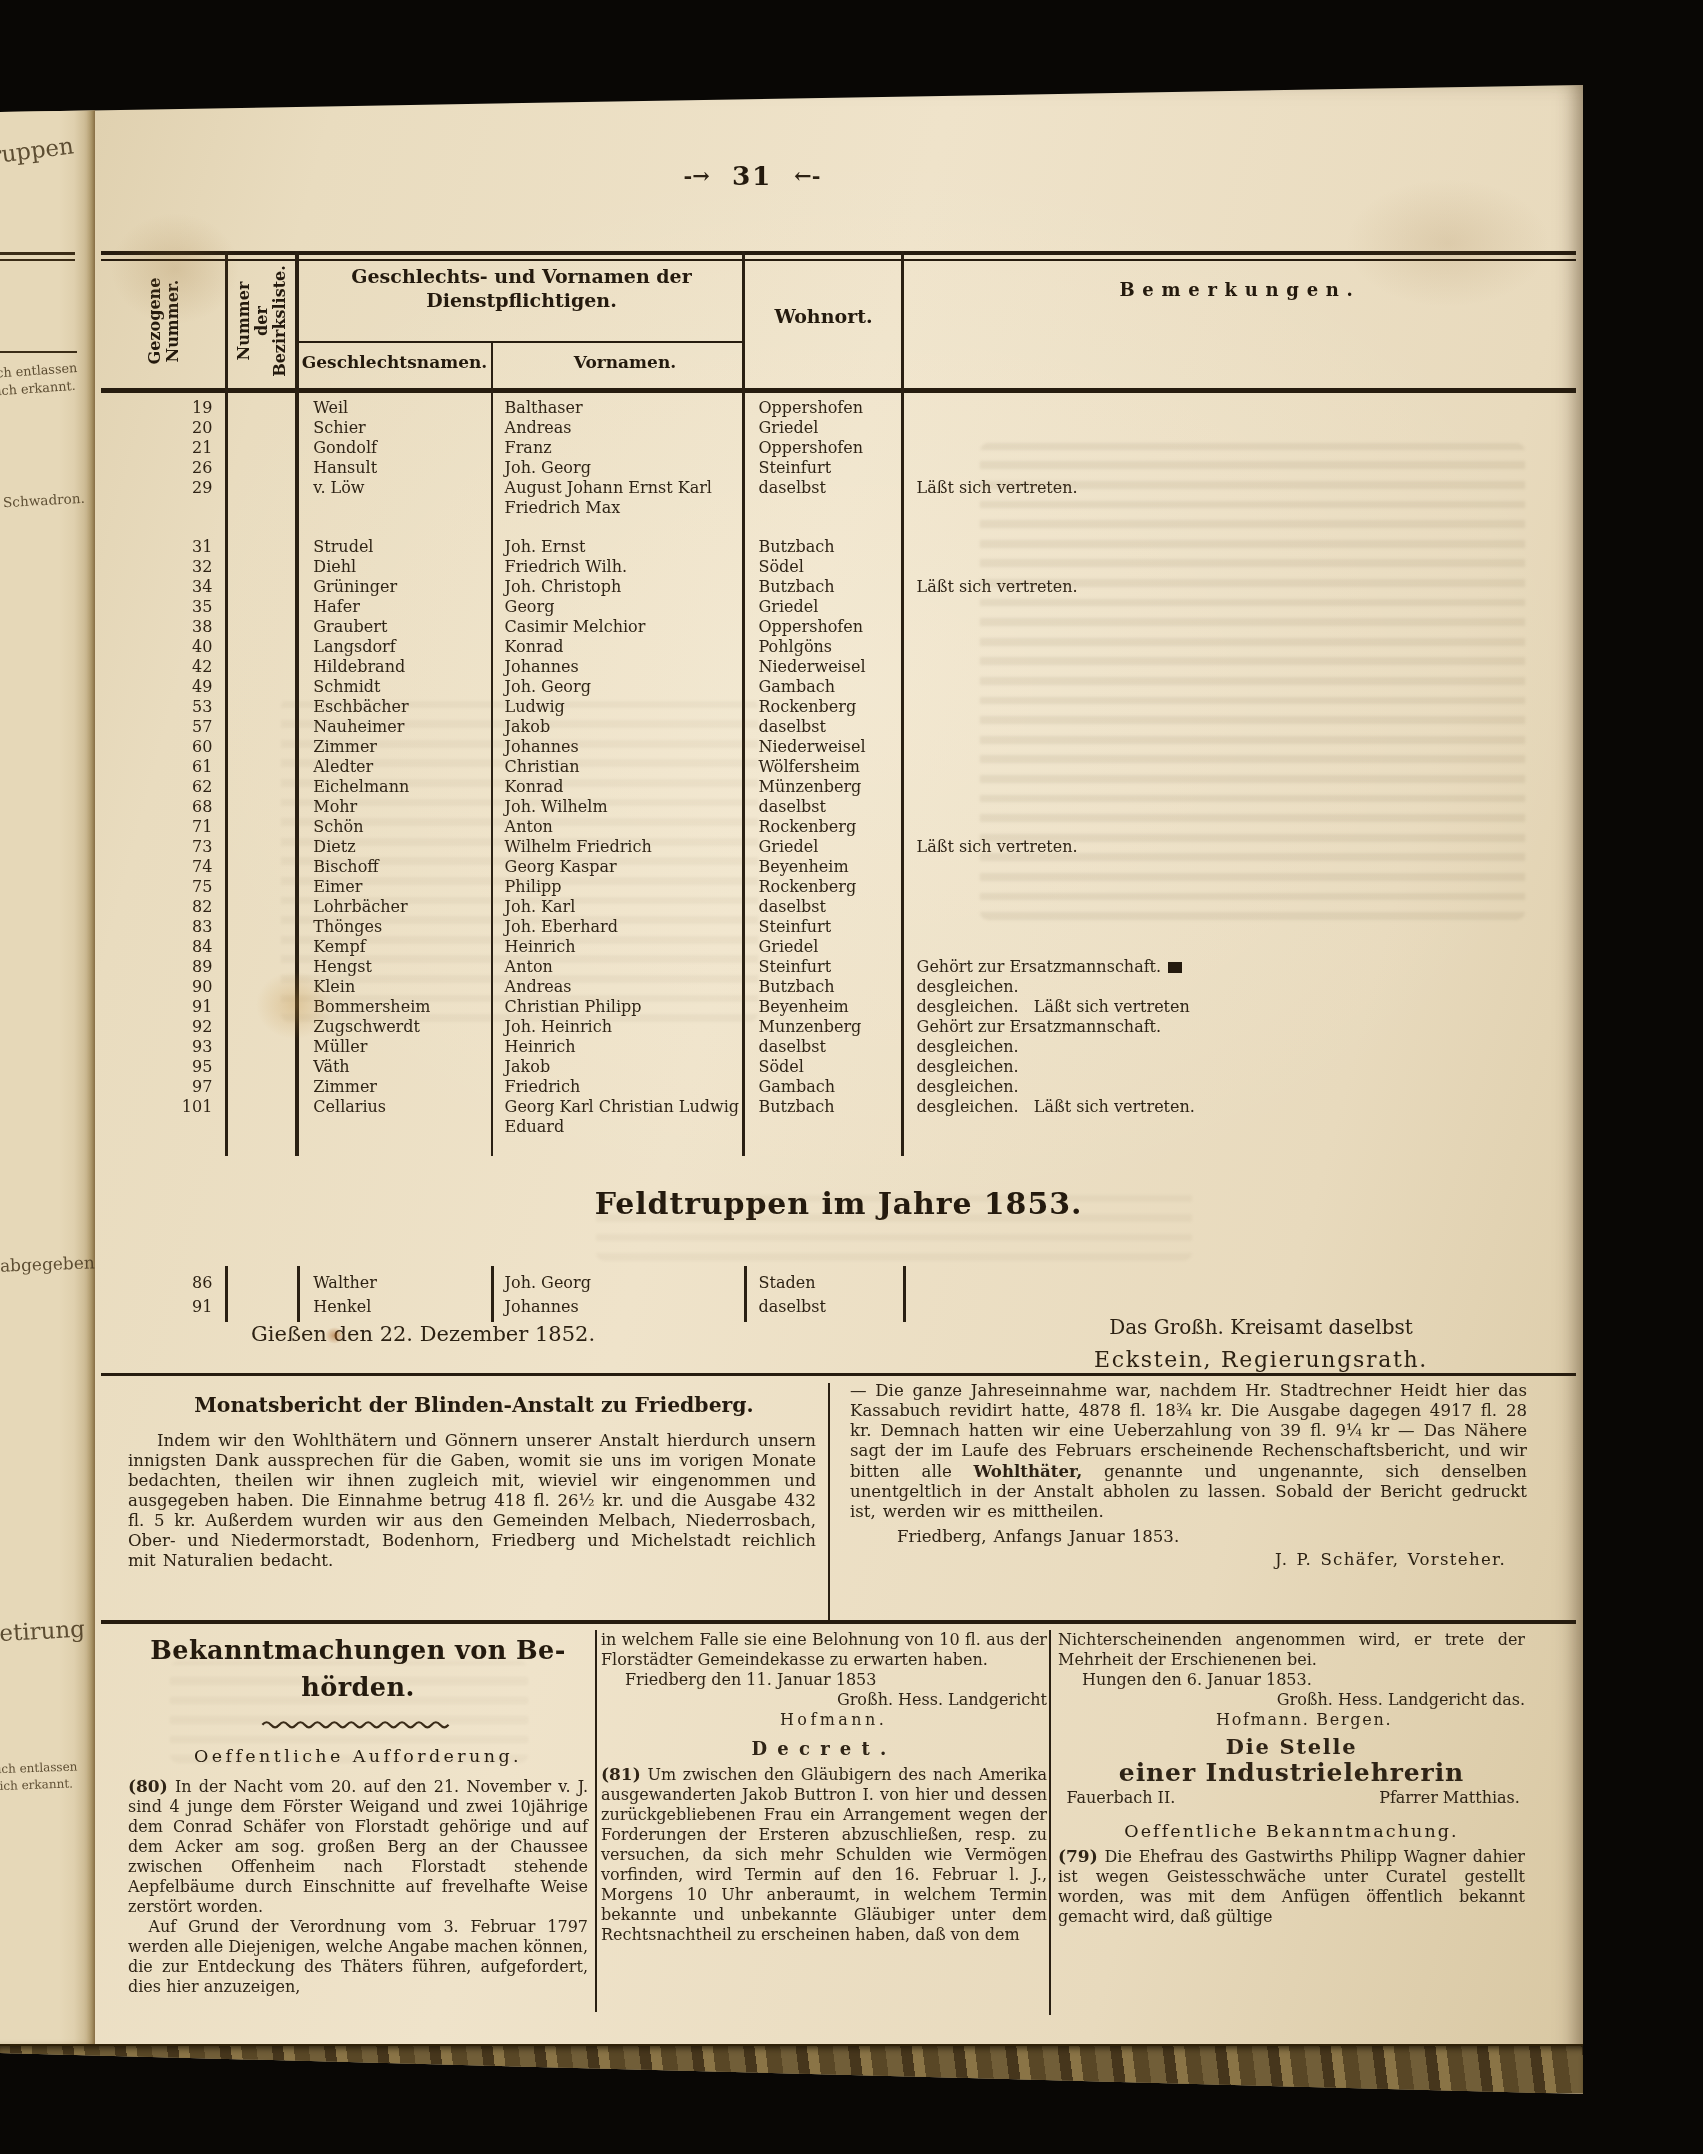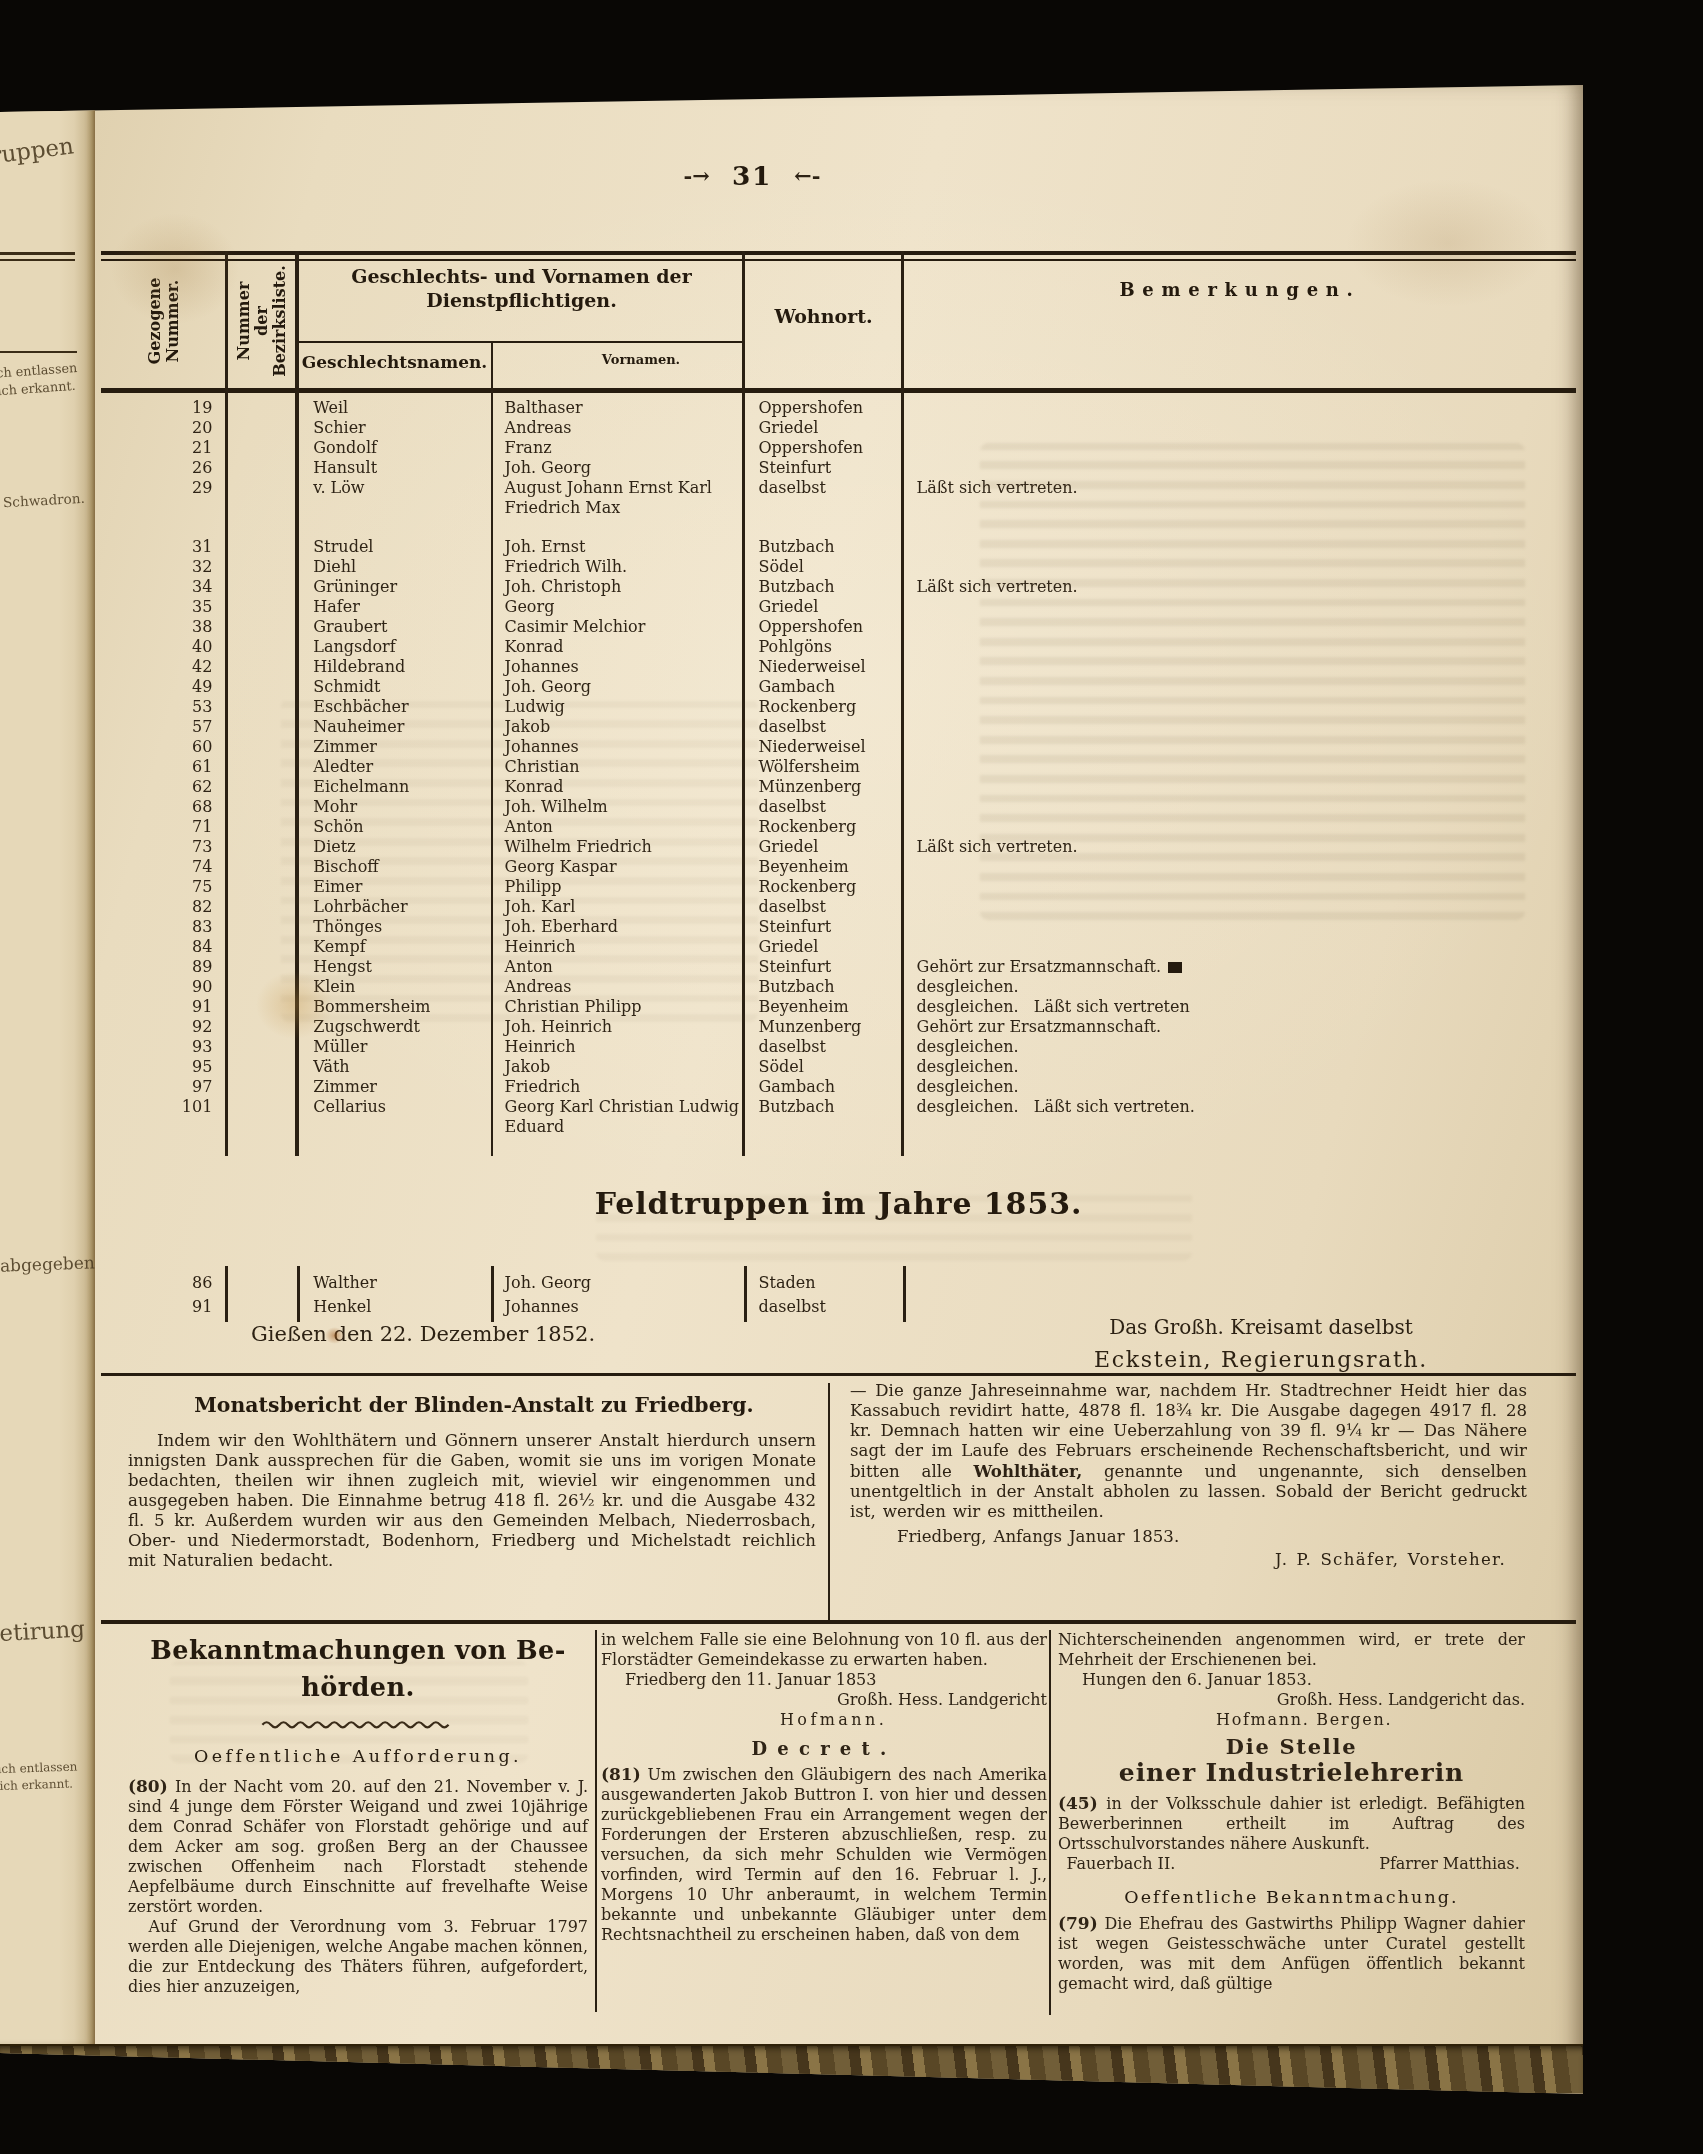--- a/index.html
+++ b/index.html
@@ -136,21 +136,21 @@
   <div class="vr" style="left:901px;top:166px;width:3.4px;height:905px;"></div>
 
   <div class="vhead twoline" style="left:101px;top:168px;width:125px;height:135px;">
     <span>Gezogene Nummer.</span>
   </div>
   <div class="vhead twoline" style="left:227px;top:168px;width:70px;height:135px;">
     <span>Nummer der Bezirksliste.</span>
   </div>
   <div class="ghead" style="left:307px;top:179px;width:429px;font-size:19px;line-height:24px;">Geschlechts- und Vornamen der Dienstpflichtigen.</div>
   <div class="ghead" style="left:298px;top:267px;width:193px;font-size:17px;">Geschlechtsnamen.</div>
-  <div class="ghead" style="left:491px;top:267px;width:268px;font-size:13px;margin-left:16px;">Vornamen.</div>
+  <div class="ghead" style="left:491px;top:267px;width:268px;font-size:17px;">Vornamen.</div>
   <div class="ghead" style="left:744px;top:220px;width:159px;font-size:19px;">Wohnort.</div>
   <div class="ghead" style="left:904px;top:194px;width:672px;font-size:18px;letter-spacing:7.7px;">Bemerkungen.</div>
 
   <div id="rows">
   <div class="trow">
     <span class="c-num">19</span>
     <span class="c-bez"></span>
     <span class="c-sur">Weil</span>
     <span class="c-for">Balthaser</span>
     <span class="c-res">Oppershofen</span>
@@ -519,21 +519,20 @@
     <div><span class="pnum">(81)</span><span> Um zwischen den Gläubigern des nach Amerika ausgewanderten Jakob Buttron I. von hier und dessen zurückgebliebenen Frau ein Arrangement wegen der Forderungen der Ersteren abzuschließen, resp. zu versuchen, da sich mehr Schulden wie Vermögen vorfinden, wird Termin auf den 16. Februar l. J., Morgens 10 Uhr anberaumt, in welchem Termin bekannte und unbekannte Gläubiger unter dem Rechtsnachtheil zu erscheinen haben, daß von dem</span></div>
   </div>
 
   <div class="col" id="colC">
     <div>Nichterscheinenden angenommen wird, er trete der Mehrheit der Erschienenen bei.</div>
     <div class="dl">Hungen den 6. Januar 1853.</div>
     <div class="court c3">Großh. Hess. Landgericht das.</div>
     <div class="signl c3">Hofmann. Bergen.</div>
     <div class="stelle1">Die Stelle</div>
     <div class="stelle2">einer Industrielehrerin</div>
-    <div class="mt6"><span class="pnum">(45)</span><span> in der Volksschule dahier ist erledigt. Befähigten Bewerberinnen ertheilt im Auftrag des Ortsschulvorstandes nähere Auskunft.</span></div>
     <div class="placerow">
       <span>Fauerbach II.</span>
       <span>Pfarrer Matthias.</span>
     </div>
     <div class="subhead tight mt14" style="margin-top:13.6px;">Oeffentliche Bekanntmachung.</div>
     <div class="mt6"><span class="pnum">(79)</span><span> Die Ehefrau des Gastwirths Philipp Wagner dahier ist wegen Geistesschwäche unter Curatel gestellt worden, was mit dem Anfügen öffentlich bekannt gemacht wird, daß gültige</span></div>
   </div>
 
   <div class="ghost g-lines" style="left:980px;top:358px;width:545px;height:477px;"></div>
   <div class="ghost g-lines" style="left:281px;top:613px;width:477px;height:324px;opacity:.6;"></div>

